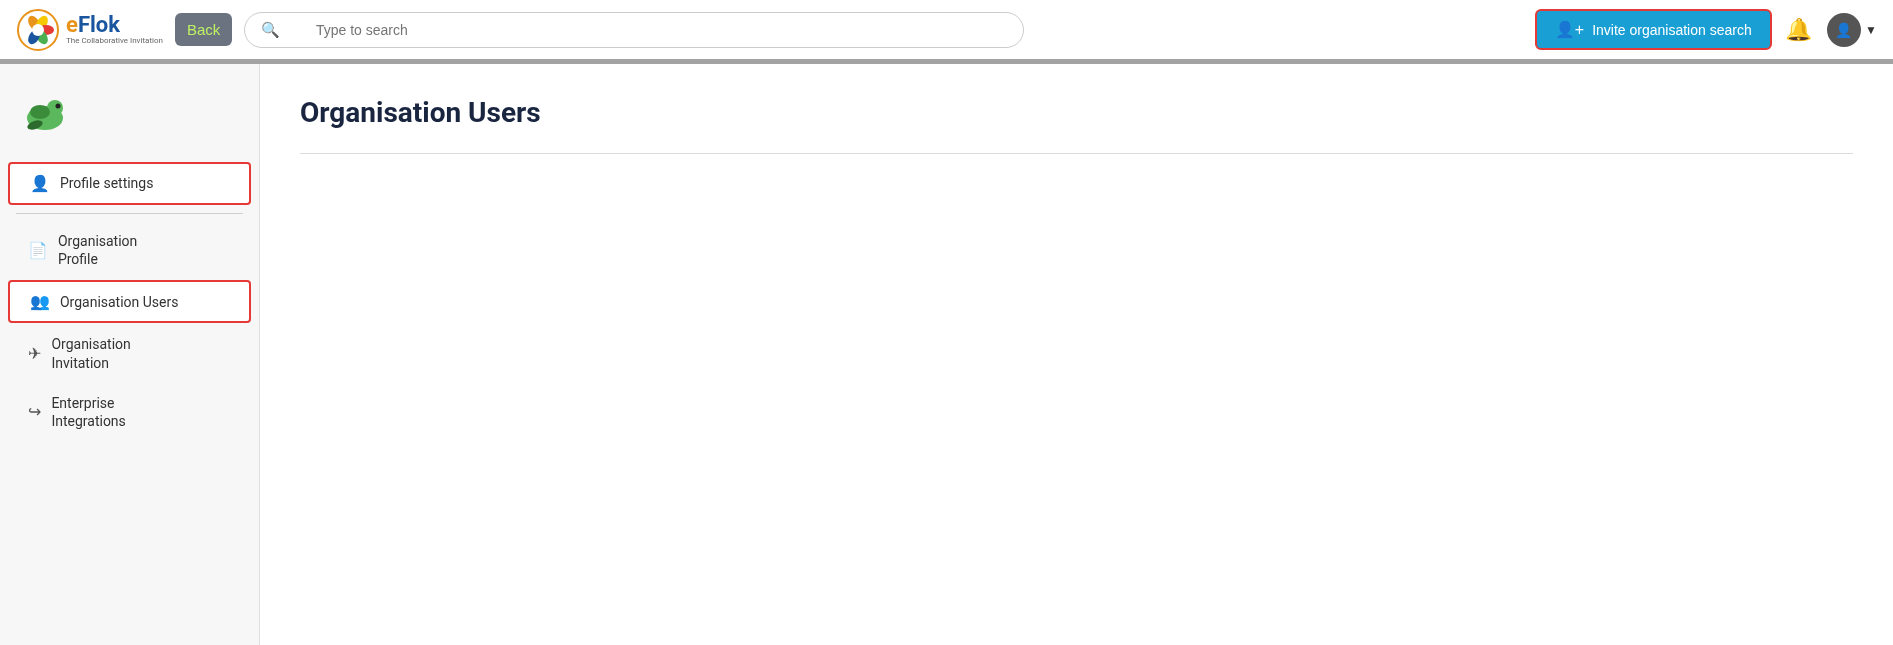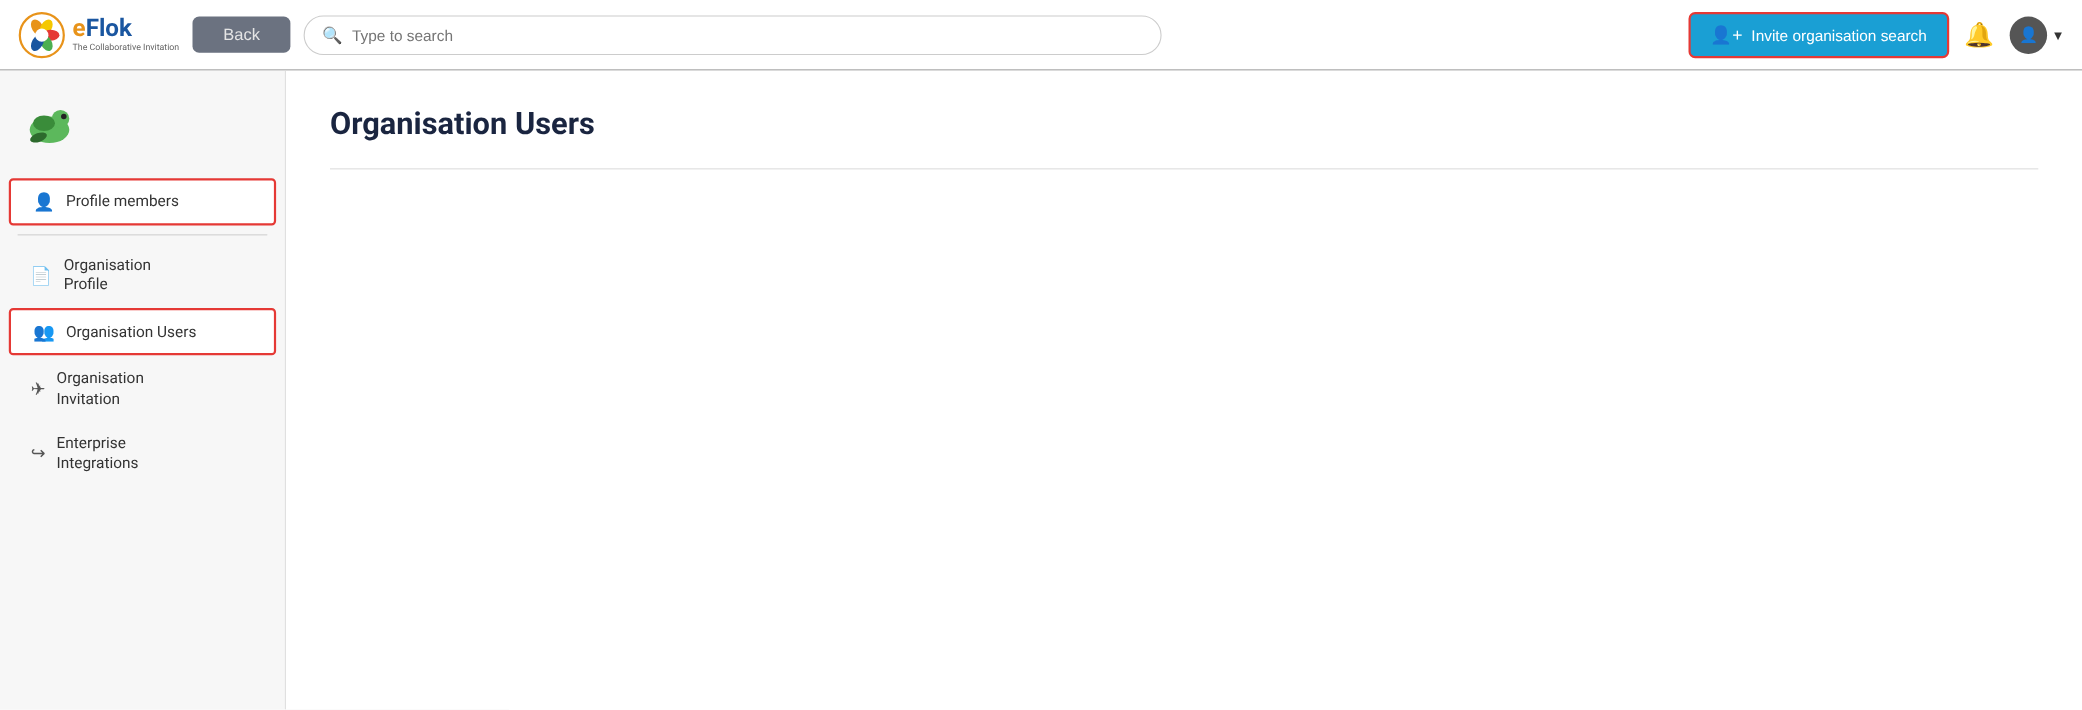--- a/index.html
+++ b/index.html
@@ -3,21 +3,21 @@
   <meta charset="utf-8">
   <style>
     * { box-sizing: border-box; margin: 0; padding: 0; }
     body { font-family: -apple-system, BlinkMacSystemFont, 'Segoe UI', Roboto, sans-serif; background: #f5f5f5; }
 
     
     .navbar {
       display: flex;
       align-items: center;
       background: #ffffff;
-      border-bottom: 1px solid #a3a3a3;
+      border-bottom: 5px solid #a3a3a3;
       height: 64px;
       padding: 0 16px;
       gap: 12px;
       position: fixed;
       top: 0; left: 0; right: 0;
       z-index: 100;
     }
     .logo-area {
       display: flex;
       align-items: center;
@@ -41,24 +41,24 @@
     }
     .logo-eflok span { color: #e8931a; }
     .logo-tagline {
       font-size: 8px;
       color: #666;
       white-space: nowrap;
     }
 
     .back-btn {
       background: #6b7280;
-      color: #e5e5e5;
+      color: #bef264;
       border: none;
       border-radius: 6px;
-      padding: 8px 28px;
+      padding: 8px 12px;
       font-size: 15px;
       cursor: pointer;
       font-weight: 500;
     }
 
     .search-bar {
       flex: 1;
       max-width: 780px;
       display: flex;
       align-items: center;
@@ -68,20 +68,21 @@
       background: #fff;
       gap: 8px;
     }
     .search-bar input {
       border: none;
       outline: none;
       font-size: 14px;
       color: #333;
       background: transparent;
       width: 100%;
+      margin-left: 28px;
     }
     .search-icon-wrap {
       color: #aaa;
       font-size: 15px;
     }
 
     .navbar-right {
       display: flex;
       align-items: center;
       gap: 14px;
@@ -262,21 +263,21 @@
         <ellipse cx="25" cy="28" rx="18" ry="12" fill="#5cb85c"></ellipse>
         <circle cx="35" cy="18" r="8" fill="#5cb85c"></circle>
         <ellipse cx="20" cy="22" rx="10" ry="7" fill="#3a8c3a"></ellipse>
         <circle cx="38" cy="16" r="2.5" fill="#222"></circle>
         <ellipse cx="15" cy="35" rx="8" ry="4" fill="#2d6a2d" transform="rotate(-20 15 35)"></ellipse>
       </svg>
     </div>
 
     <div class="sidebar-item active">
       <span class="sidebar-item-icon">👤</span>
-      <span class="sidebar-item-label">Profile members</span>
+      <span class="sidebar-item-label">Profile settings</span>
     </div>
 
     <hr class="sidebar-divider">
 
     <div class="sidebar-item">
       <span class="sidebar-item-icon">📄</span>
       <span class="sidebar-item-label">Organisation<br>Profile</span>
     </div>
 
     <div class="sidebar-item active">

